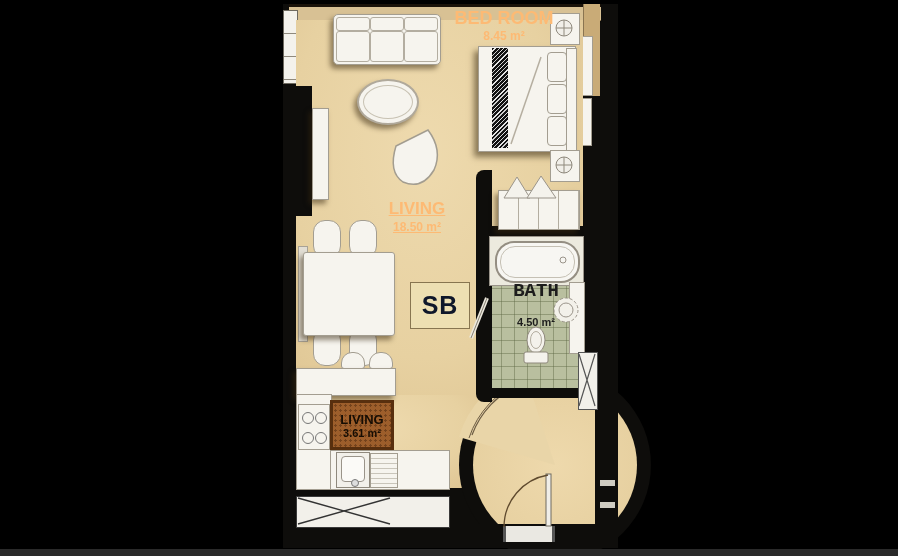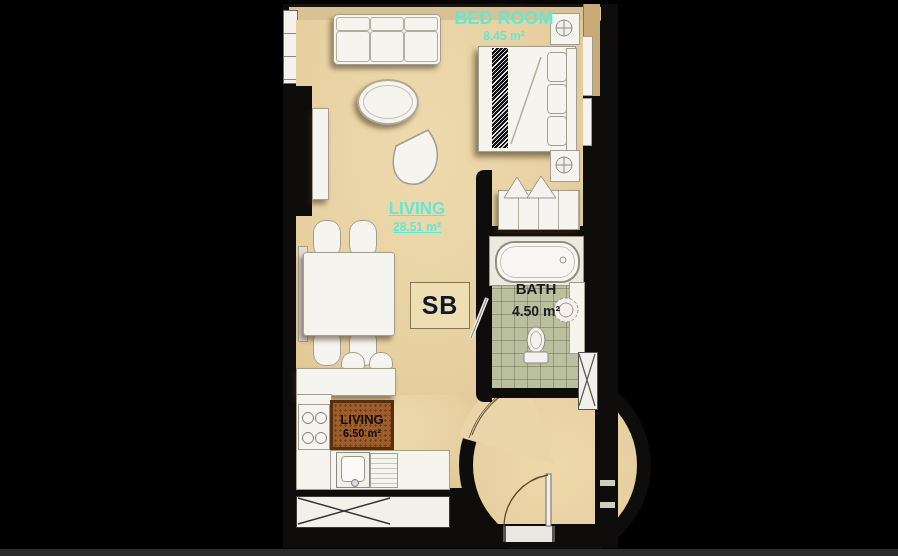--- a/index.html
+++ b/index.html
@@ -7,21 +7,21 @@
          font-family:"Liberation Sans",sans-serif;}
   .a{position:absolute;}
   .w{background:#f6f4ee;border:1px solid #a39d90;box-shadow:-3px 4px 5px rgba(55,40,15,.5);}
   .flat{box-shadow:none;}
   .blk{background:#0e0d0b;}
   .floor{background:radial-gradient(ellipse at 45% 35%, #eedaae 0%, #e7d1a1 60%, #ddc391 100%);}
   .tiles{background-color:#b9bf9f;
          background-image:linear-gradient(rgba(95,105,70,.45) 1px, transparent 1px),
                           linear-gradient(90deg, rgba(95,105,70,.45) 1px, transparent 1px);
          background-size:13px 13px;}
-  .lbl{color:#5eead4;font-weight:bold;text-align:center;line-height:1.1;}
+  .lbl{color:#fdba74;font-weight:bold;text-align:center;line-height:1.1;}
   .sub{font-weight:bold;}
   svg{position:absolute;left:0;top:0;pointer-events:none;}
   .seat{position:absolute;background:#f6f4ee;border:1px solid #b3ada0;}
 </style>
 </head>
 <body>
 
 <div class="stage">
 
   <div class="a blk" style="left:283px;top:4px;width:335px;height:544px;"></div>
@@ -153,30 +153,30 @@
     <path d="M504,527 A53,53 0 0 1 548,475" stroke="#5f4a2e" stroke-width="1.3" fill="none"></path>
   </svg>
 
   <div class="a lbl" style="left:444px;top:9px;width:120px;">
     <div style="font-size:18px;">BED ROOM</div>
     <div class="sub" style="font-size:12px;margin-top:1px;">8.45 m²</div>
   </div>
 
   <div class="a lbl" style="left:374px;top:200px;width:86px;text-decoration:underline;">
     <div style="font-size:17px;">LIVING</div>
-    <div class="sub" style="font-size:12px;margin-top:2px;">28.51 m²</div>
+    <div class="sub" style="font-size:12px;margin-top:2px;">18.50 m²</div>
   </div>
 
   <div class="a lbl" style="left:497px;top:281px;width:78px;color:#1d1d1d;">
-    <div style="font-size:15px;">BATH</div>
-    <div class="sub" style="font-size:14px;margin-top:6px;">4.50 m²</div>
+    <div style="font-size:19px;font-family:Liberation Mono, monospace;">BATH</div>
+    <div class="sub" style="font-size:11px;margin-top:14px;">4.50 m²</div>
   </div>
 
   <div class="a" style="left:330px;top:400px;width:64px;height:50px;background:#9d5e2b;background-image:radial-gradient(rgba(40,15,0,.35) 1px, transparent 1.4px);background-size:5px 5px;border:3px solid #582f0e;box-sizing:border-box;display:flex;flex-direction:column;align-items:center;justify-content:center;color:#160d03;">
     <div style="font-size:13px;font-weight:bold;">LIVING</div>
-    <div style="font-size:11px;font-weight:bold;">6.50 m²</div>
+    <div style="font-size:11px;font-weight:bold;">3.61 m²</div>
   </div>
 
   <div class="a" style="left:410px;top:282px;width:58px;height:45px;background:#eddfb2;border:1px solid #877550;display:flex;align-items:center;justify-content:center;font-size:25px;font-weight:600;letter-spacing:1px;color:#0f172a;text-align:center;">SB</div>
 
   <div class="a" style="left:0;top:549px;width:898px;height:7px;background:#2a2a2a;"></div>
 
 </div>
 
 </body></html>

